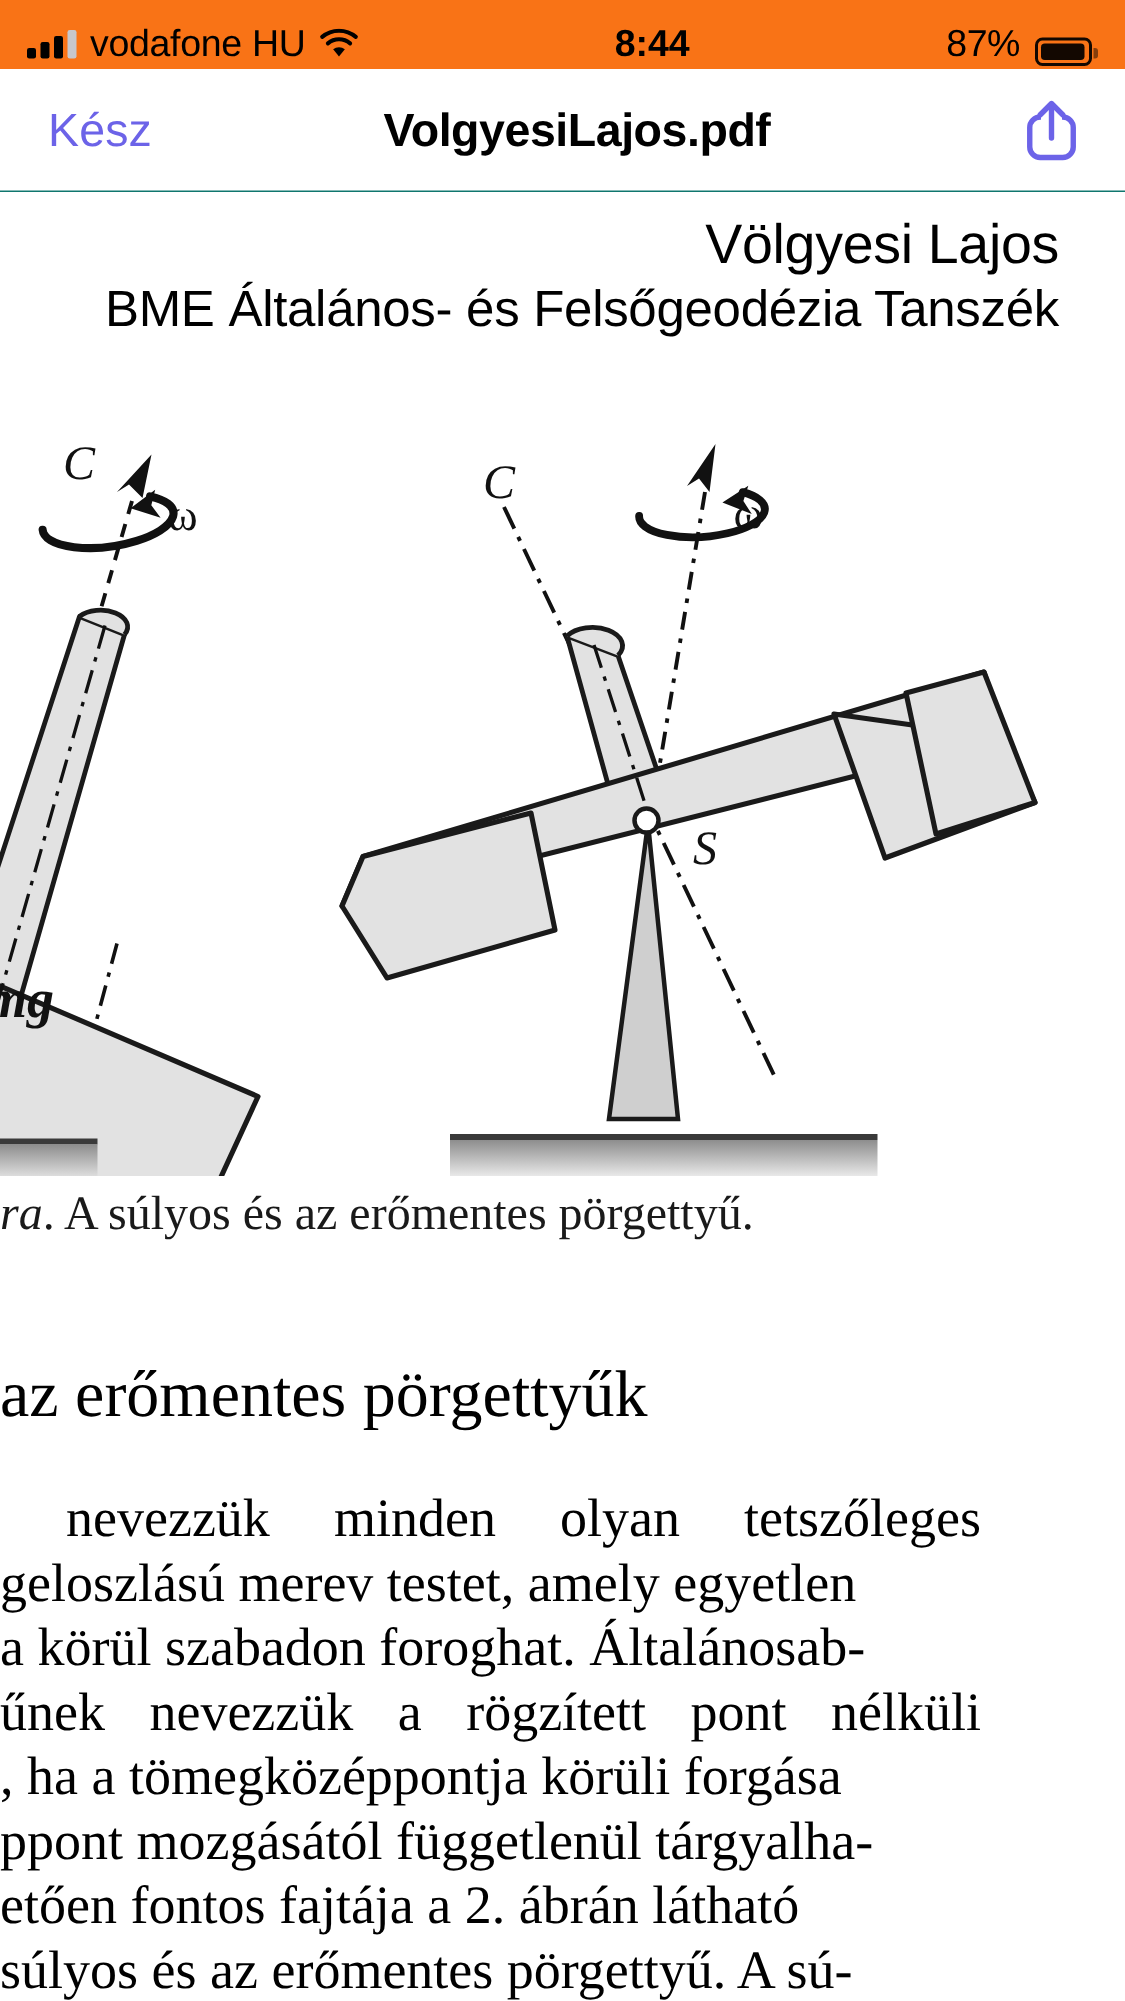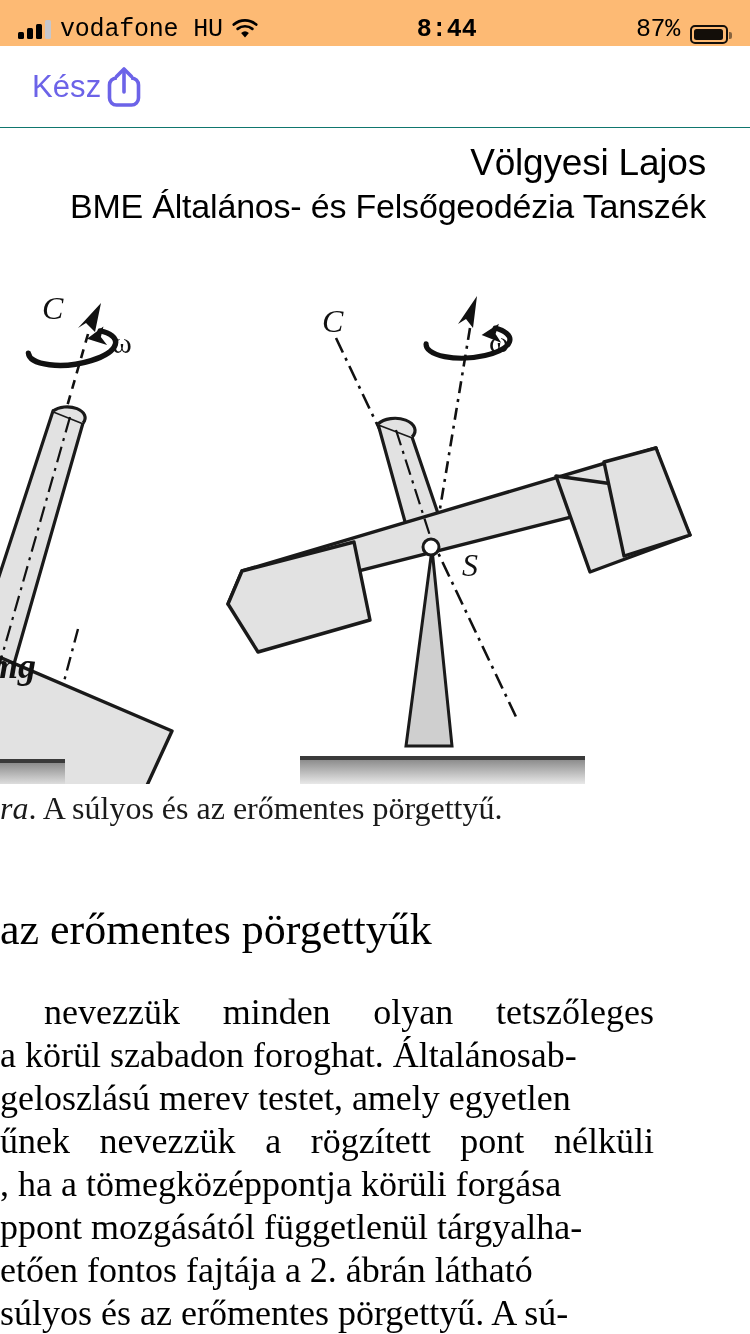--- a/index.html
+++ b/index.html
@@ -27,22 +27,21 @@
   
   .status-bar {
     position: absolute;
     top: 0; left: 0;
     width: 750px;
     height: 46px;
     display: flex;
     align-items: center;
     box-sizing: border-box;
     padding: 12px 22px 0 18px;
-    background: #fdba74;
-    font-family: Liberation Mono, monospace;
+    background: #f97316;
   }
   .status-left {
     display: flex;
     align-items: center;
     gap: 9px;
     flex: 0 0 auto;
   }
   .status-center {
     flex: 1 1 auto;
     text-align: center;
@@ -277,20 +276,21 @@
     <div class="status-right">
       <span class="battery-pct">87%</span>
       <span class="battery-icon">
         <span class="battery-fill" style="width: 28.71px;"></span>
       </span>
     </div>
   </div>
 
   <div class="nav-bar">
     <span class="nav-done">Kész</span>
+    <span class="nav-title">VolgyesiLajos.pdf</span>
     <span class="nav-share">
       <svg width="46" height="50" viewBox="0 0 46 50" aria-hidden="true">
         <rect x="8.5" y="16" width="29" height="27" rx="7" ry="7" fill="none" stroke="#6c63e8" stroke-width="3.6"></rect>
         <rect x="16" y="10" width="14" height="26" fill="#ffffff"></rect>
         <line x1="23" y1="8" x2="23" y2="30" stroke="#6c63e8" stroke-width="3.6" stroke-linecap="round"></line>
         <polyline points="15.5,14.5 23,7 30.5,14.5" fill="none" stroke="#6c63e8" stroke-width="3.6" stroke-linecap="round" stroke-linejoin="round"></polyline>
       </svg>
     </span>
   </div>
 
@@ -386,22 +386,22 @@
 
     <div class="section-heading">az erőmentes pörgettyűk</div>
 
     <div class="body-text">
       <div class="body-line justify indent">
         <span class="w">nevezzük</span>
         <span class="w">minden</span>
         <span class="w">olyan</span>
         <span class="w">tetszőleges</span>
       </div>
+      <div class="body-line">geloszlású merev testet, amely egyetlen</div>
       <div class="body-line">a körül szabadon foroghat. Általánosab-</div>
-      <div class="body-line">geloszlású merev testet, amely egyetlen</div>
       <div class="body-line justify">
         <span class="w">űnek</span>
         <span class="w">nevezzük</span>
         <span class="w">a</span>
         <span class="w">rögzített</span>
         <span class="w">pont</span>
         <span class="w">nélküli</span>
       </div>
       <div class="body-line">, ha a tömegközéppontja körüli forgása</div>
       <div class="body-line">ppont mozgásától függetlenül tárgyalha-</div>

